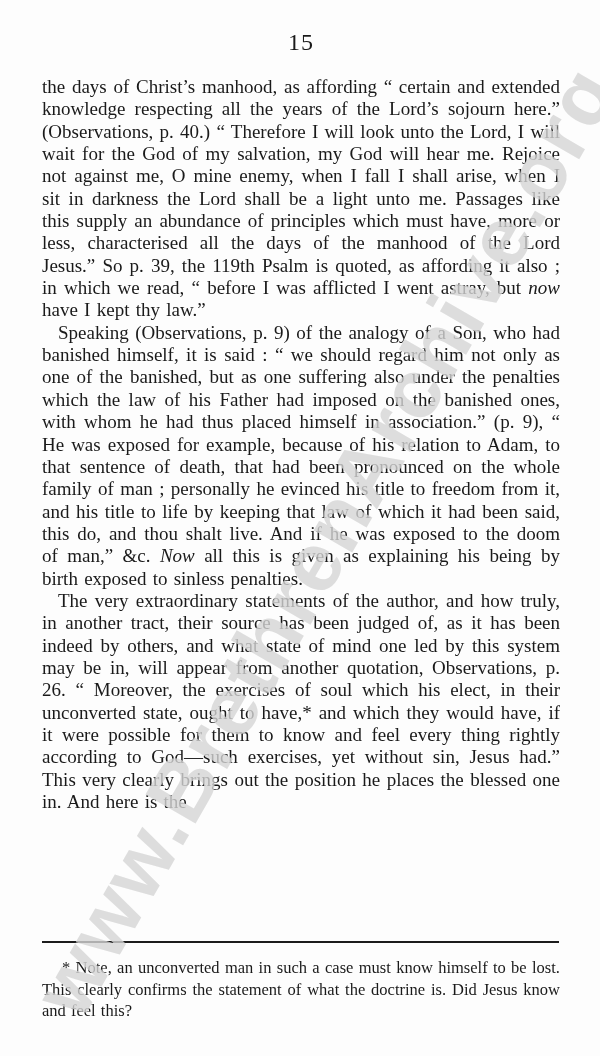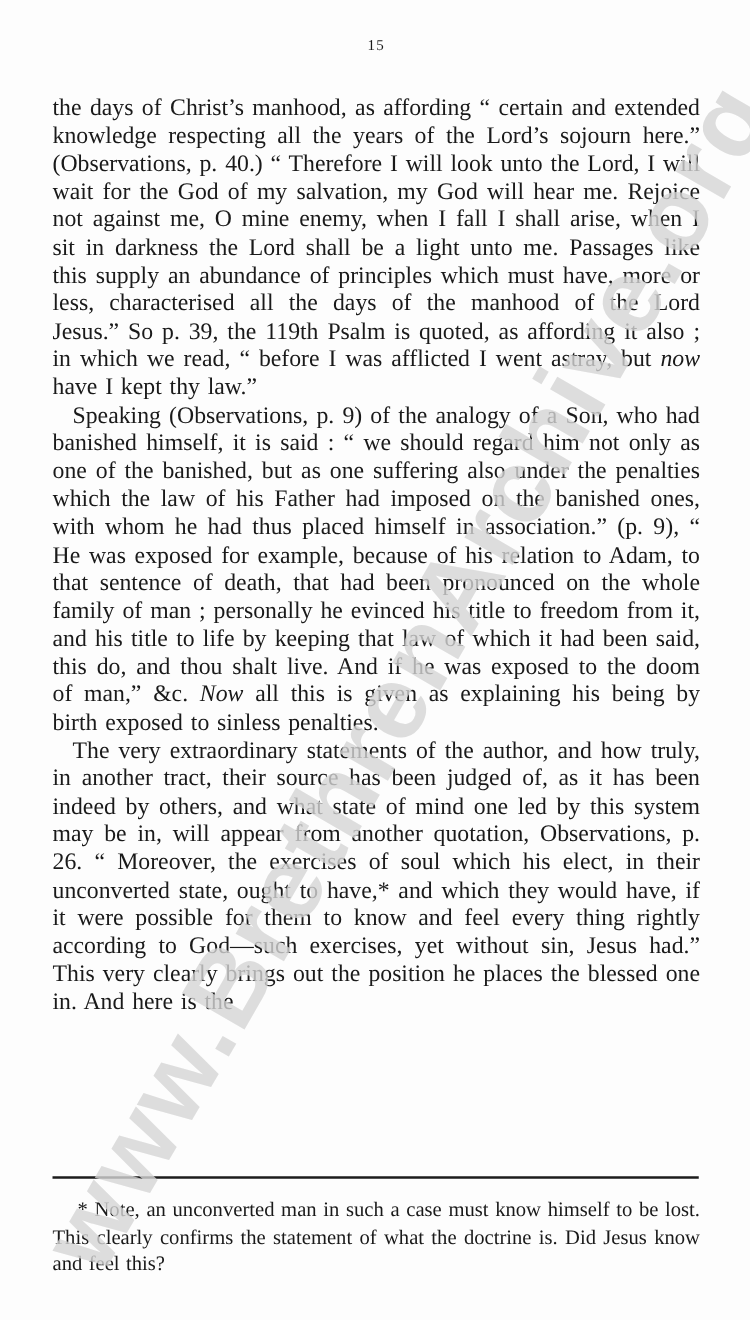--- a/index.html
+++ b/index.html
@@ -16,21 +16,21 @@
     background: #fdfdfd;
     font-family: "Liberation Serif", "DejaVu Serif", serif;
     color: #1a1a1a;
   }
   .page-number {
     position: absolute;
     top: 29px;
     left: 42px;
     width: 518px;
     text-align: center;
-    font-size: 12px;
+    font-size: 24px;
     letter-spacing: 1px;
   }
   .body-text {
     position: absolute;
     top: 76px;
     left: 42px;
     width: 518px;
     height: 862px;
     overflow: hidden;
     font-size: 19px;

